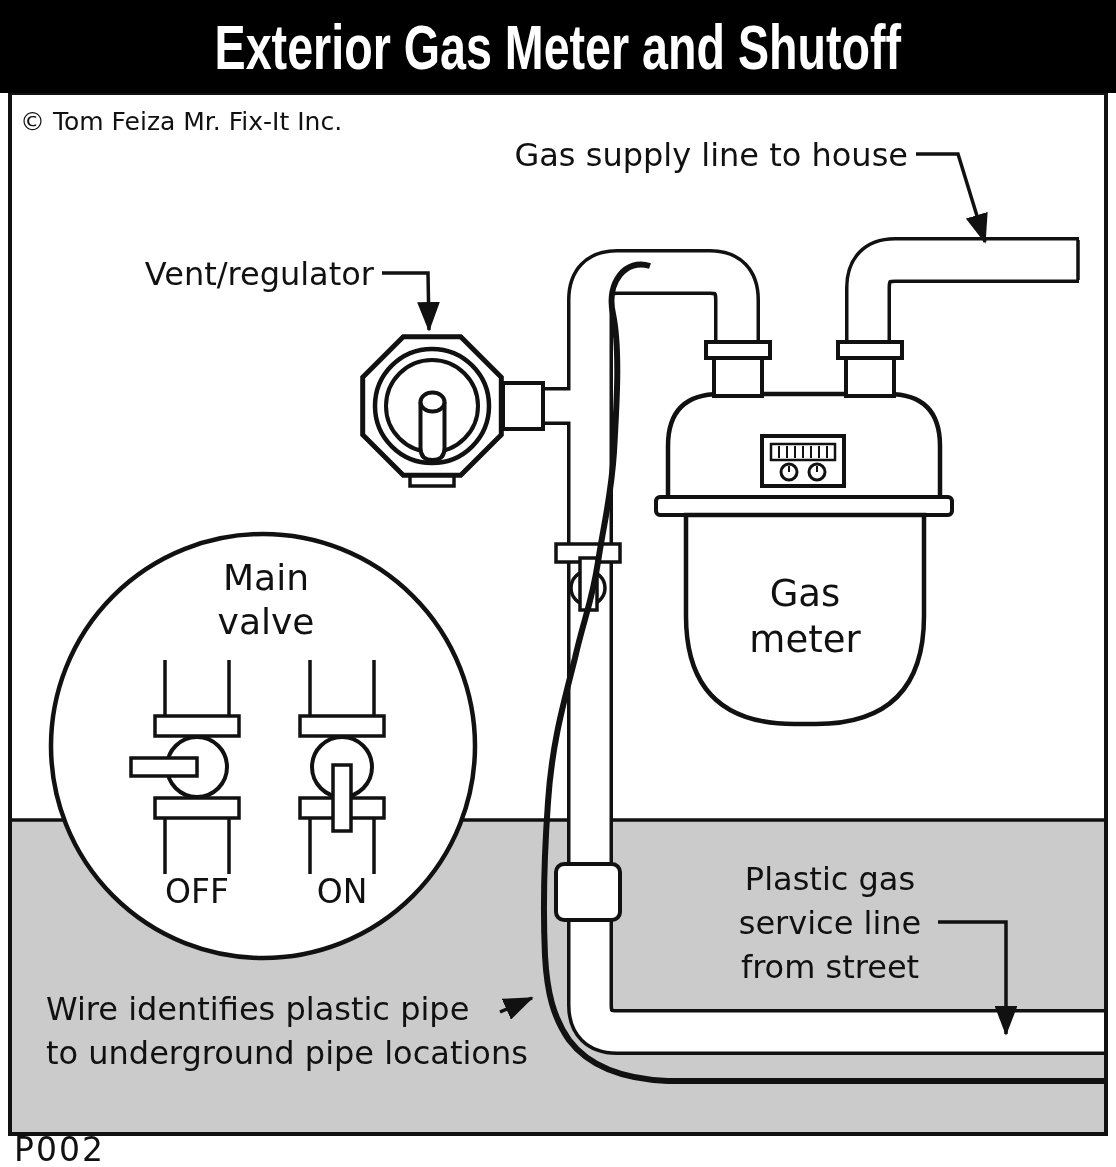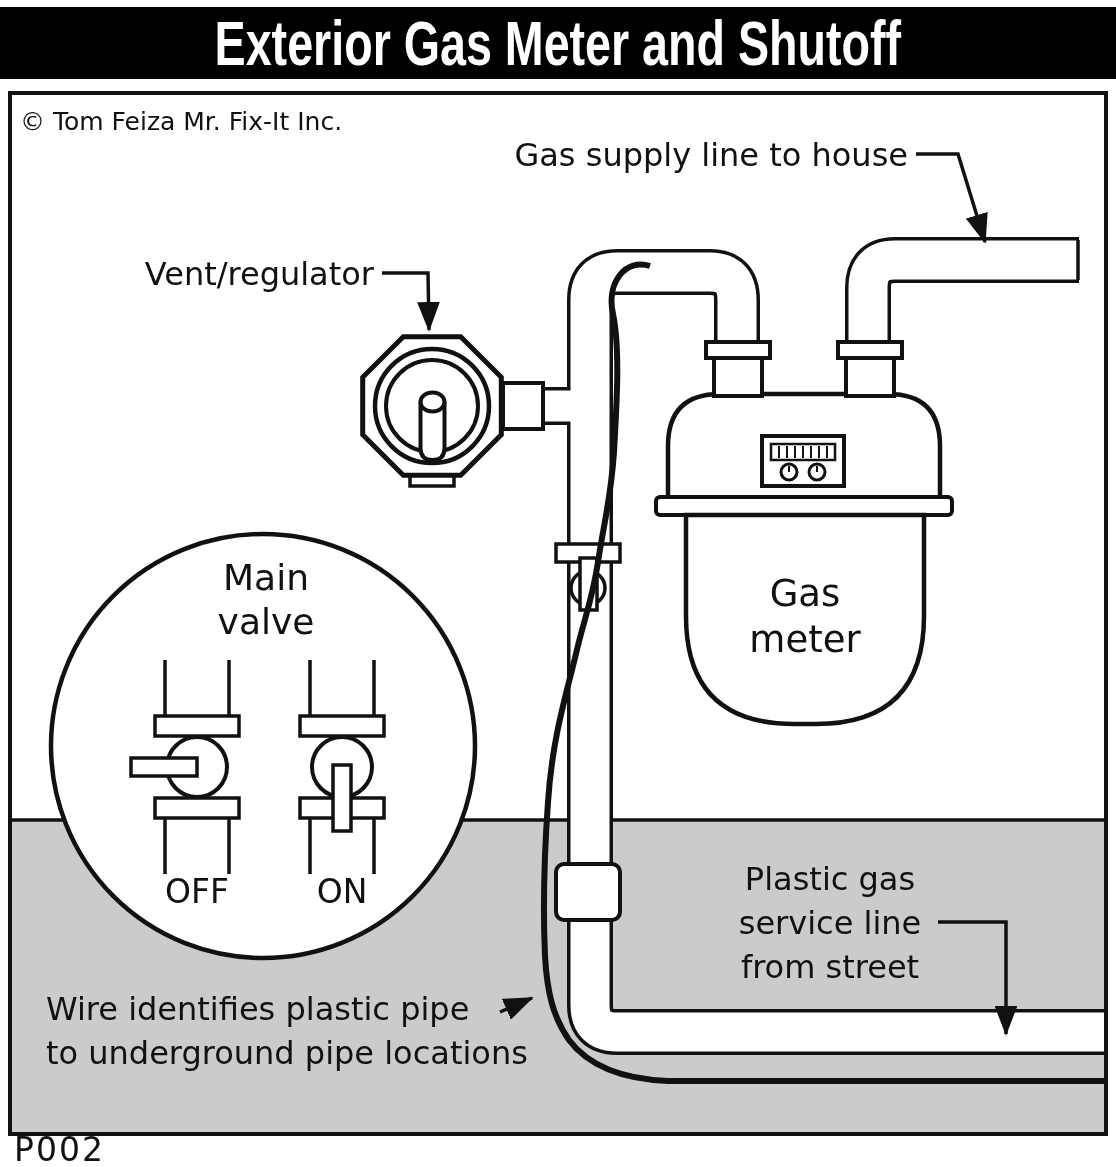--- a/index.html
+++ b/index.html
@@ -1,19 +1,19 @@
 <!DOCTYPE html>
 <html><head>
 <meta charset="utf-8">
 <style>
   html,body{margin:0;padding:0;background:#fff;}
   .page{position:relative;width:1116px;height:1167px;background:#fff;overflow:hidden;
         font-family:"DejaVu Sans",sans-serif;color:#111;}
-  .titlebar{position:absolute;top:0;left:0;width:1116px;height:72px;background:#000;
-            display:flex;align-items:center;justify-content:center;z-index:3;margin-top:7px;}
+  .titlebar{position:absolute;top:0;left:0;width:1116px;height:93px;background:#000;
+            display:flex;align-items:center;justify-content:center;z-index:3;}
   .titlebar span{display:inline-block;color:#fff;font-family:"Liberation Sans",sans-serif;
             font-weight:700;font-size:63px;transform:scaleX(.74);white-space:nowrap;}
   .figure-id{position:absolute;left:14px;top:1130px;font-size:33px;letter-spacing:2px;
             font-family:"DejaVu Sans",sans-serif;z-index:3;}
   svg{position:absolute;top:0;left:0;z-index:1;}
   svg text{font-family:"DejaVu Sans",sans-serif;fill:#111;}
   .lbl{font-size:32px;}
   .lbl-big{font-size:36px;}
   .lbl-meter{font-size:37px;}
   .lbl-valvepos{font-size:33px;}

